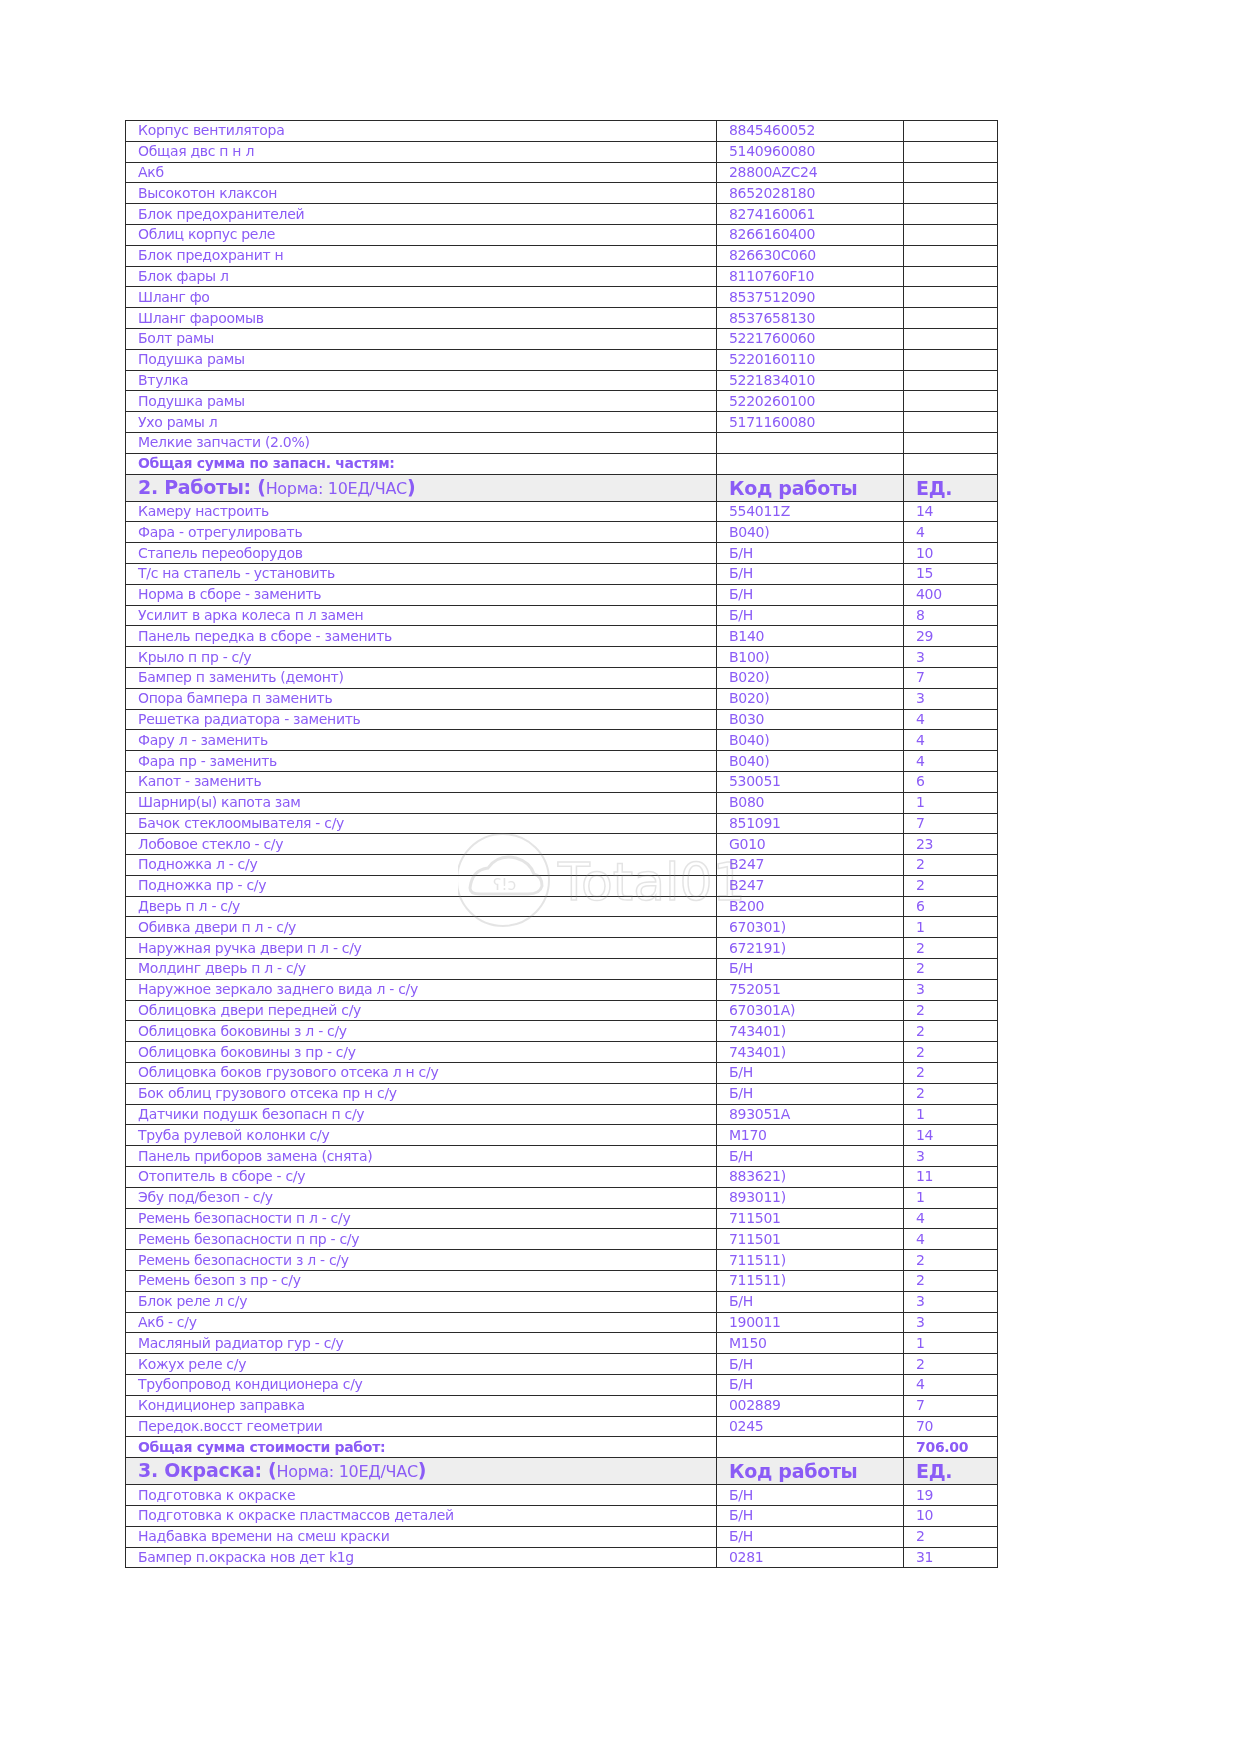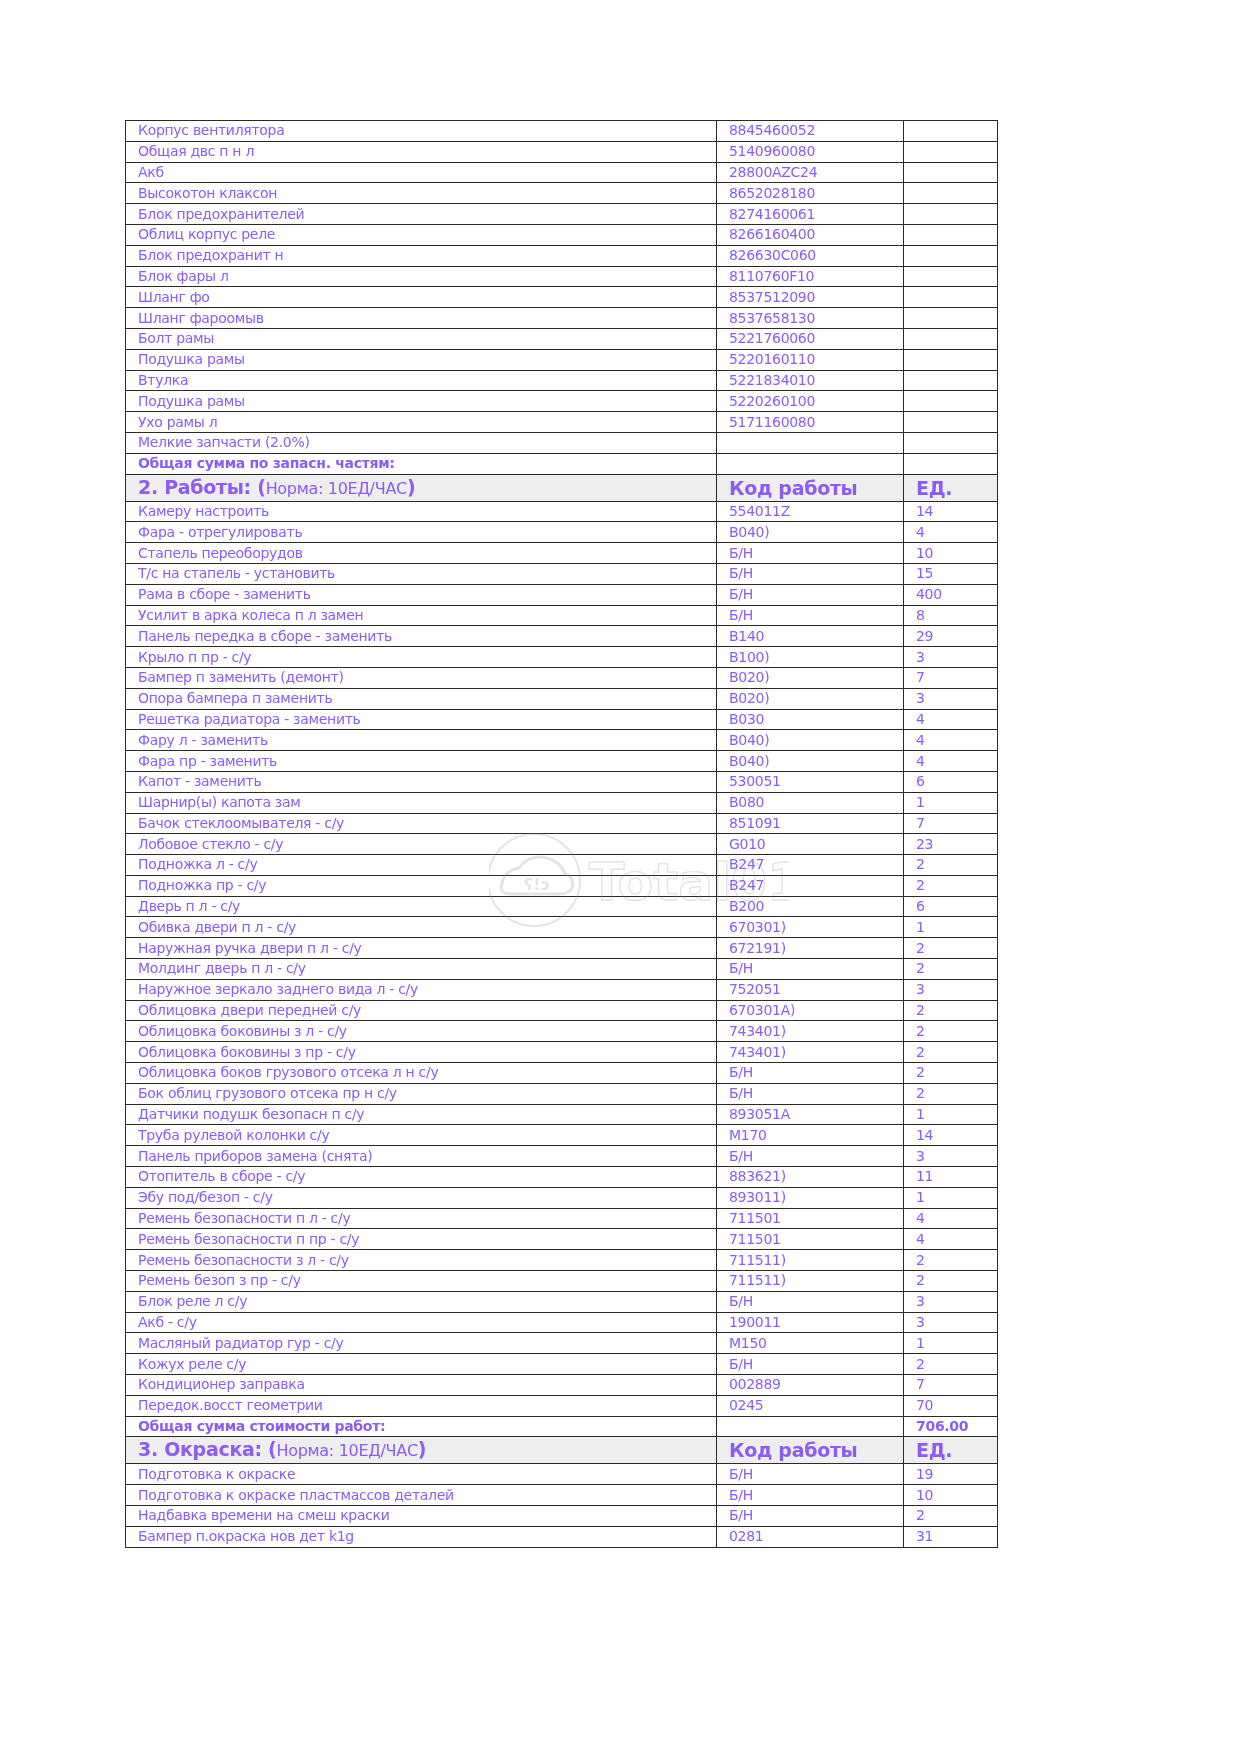--- a/index.html
+++ b/index.html
@@ -35,27 +35,26 @@
     tr.section td {
       background: #eeeeee;
       height: 24px;
       font-size: 19px;
       font-weight: bold;
       line-height: 24px;
     }
     tr.section td .norm { font-weight: normal; font-size: 16px; text-align: right; }
     .watermark {
       position: absolute;
-      left: 489px;
+      left: 458px;
       top: 830px;
       width: 300px;
       height: 100px;
       pointer-events: none;
       opacity: 0.22;
-      font-weight: bold;
     }
   </style>
 </head>
 <body>
 
 <div class="page">
   <table>
     <colgroup>
         <col class="c1">
         <col class="c2">
@@ -172,21 +171,21 @@
           <td>Стапель переоборудов</td>
           <td>Б/Н</td>
           <td>10</td>
         </tr>
         <tr>
           <td>Т/с на стапель - установить</td>
           <td>Б/Н</td>
           <td>15</td>
         </tr>
         <tr>
-          <td>Рама в сборе - заменить</td>
+          <td>Норма в сборе - заменить</td>
           <td>Б/Н</td>
           <td>400</td>
         </tr>
         <tr>
           <td>Усилит в арка колеса п л замен</td>
           <td>Б/Н</td>
           <td>8</td>
         </tr>
         <tr>
           <td>Панель передка в сборе - заменить</td>
@@ -360,20 +359,25 @@
         </tr>
         <tr>
           <td>Масляный радиатор гур - с/у</td>
           <td>M150</td>
           <td>1</td>
         </tr>
         <tr>
           <td>Кожух реле с/у</td>
           <td>Б/Н</td>
           <td>2</td>
+        </tr>
+        <tr>
+          <td>Трубопровод кондиционера с/у</td>
+          <td>Б/Н</td>
+          <td>4</td>
         </tr>
         <tr>
           <td>Кондиционер заправка</td>
           <td>002889</td>
           <td>7</td>
         </tr>
         <tr>
           <td>Передок.восст геометрии</td>
           <td>0245</td>
           <td>70</td>

